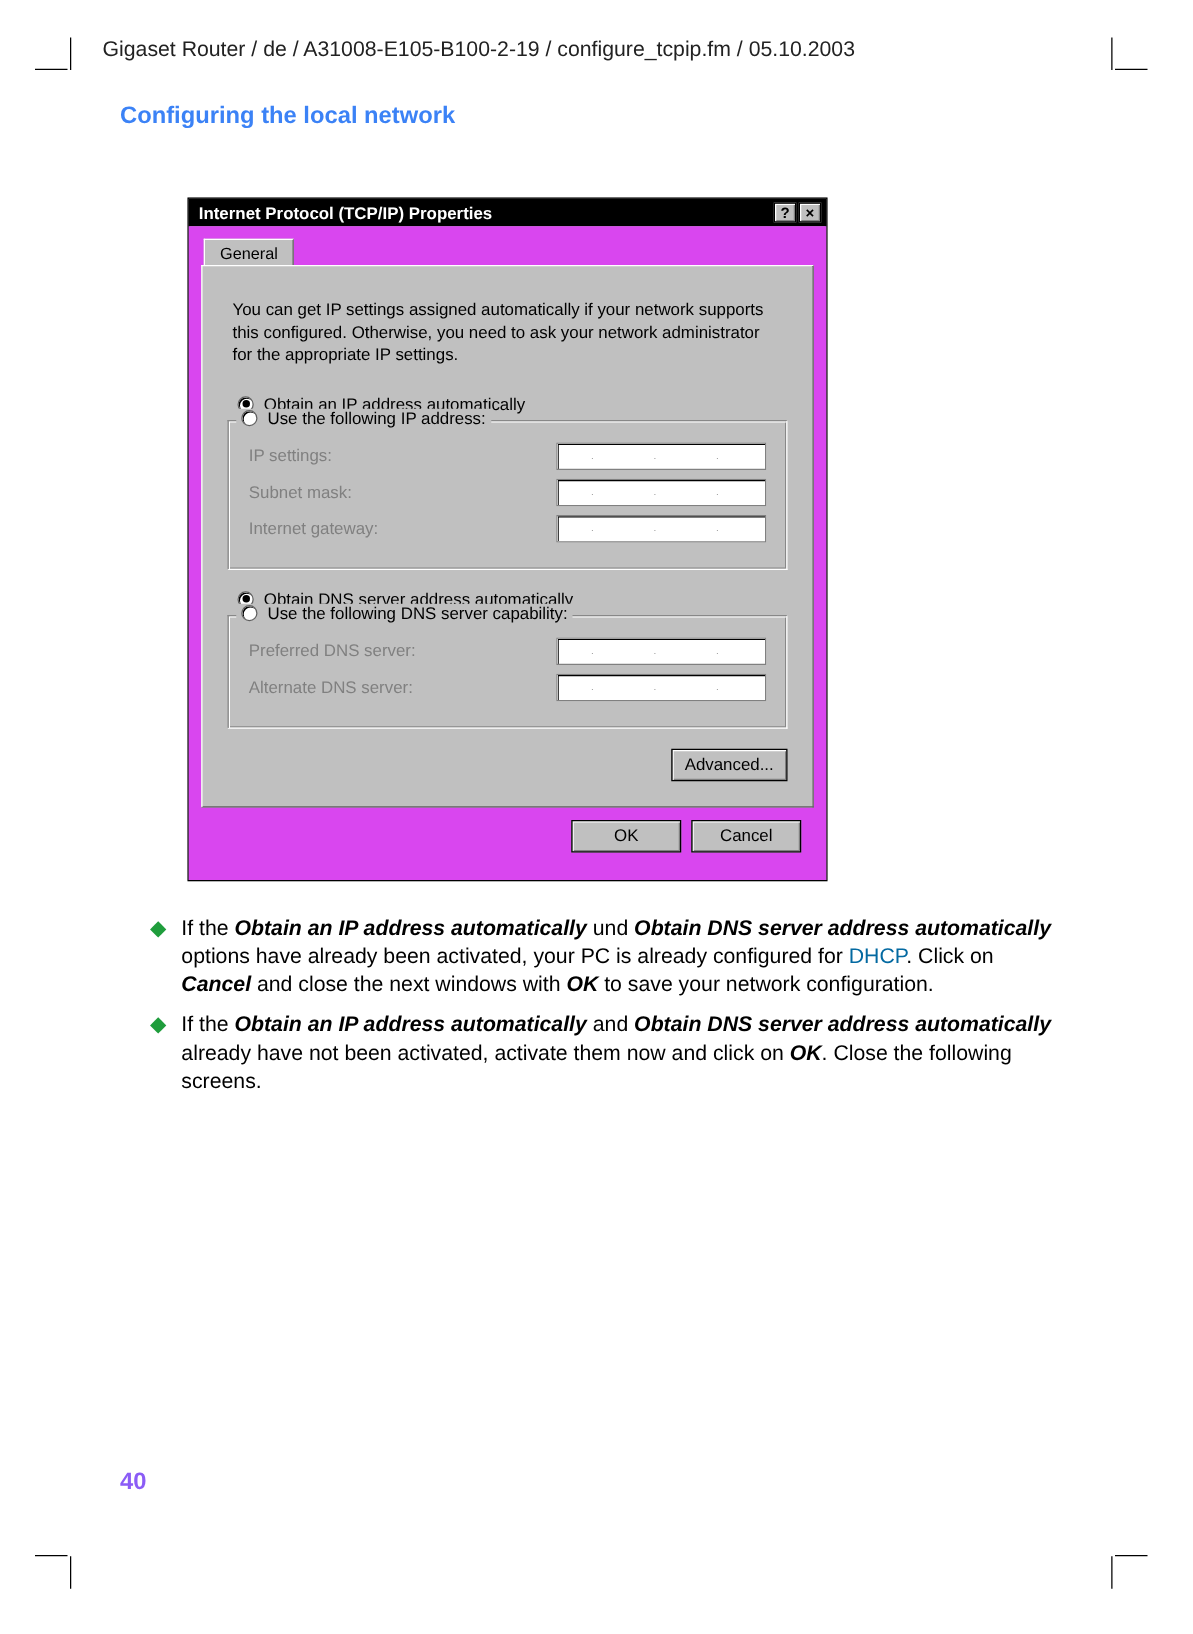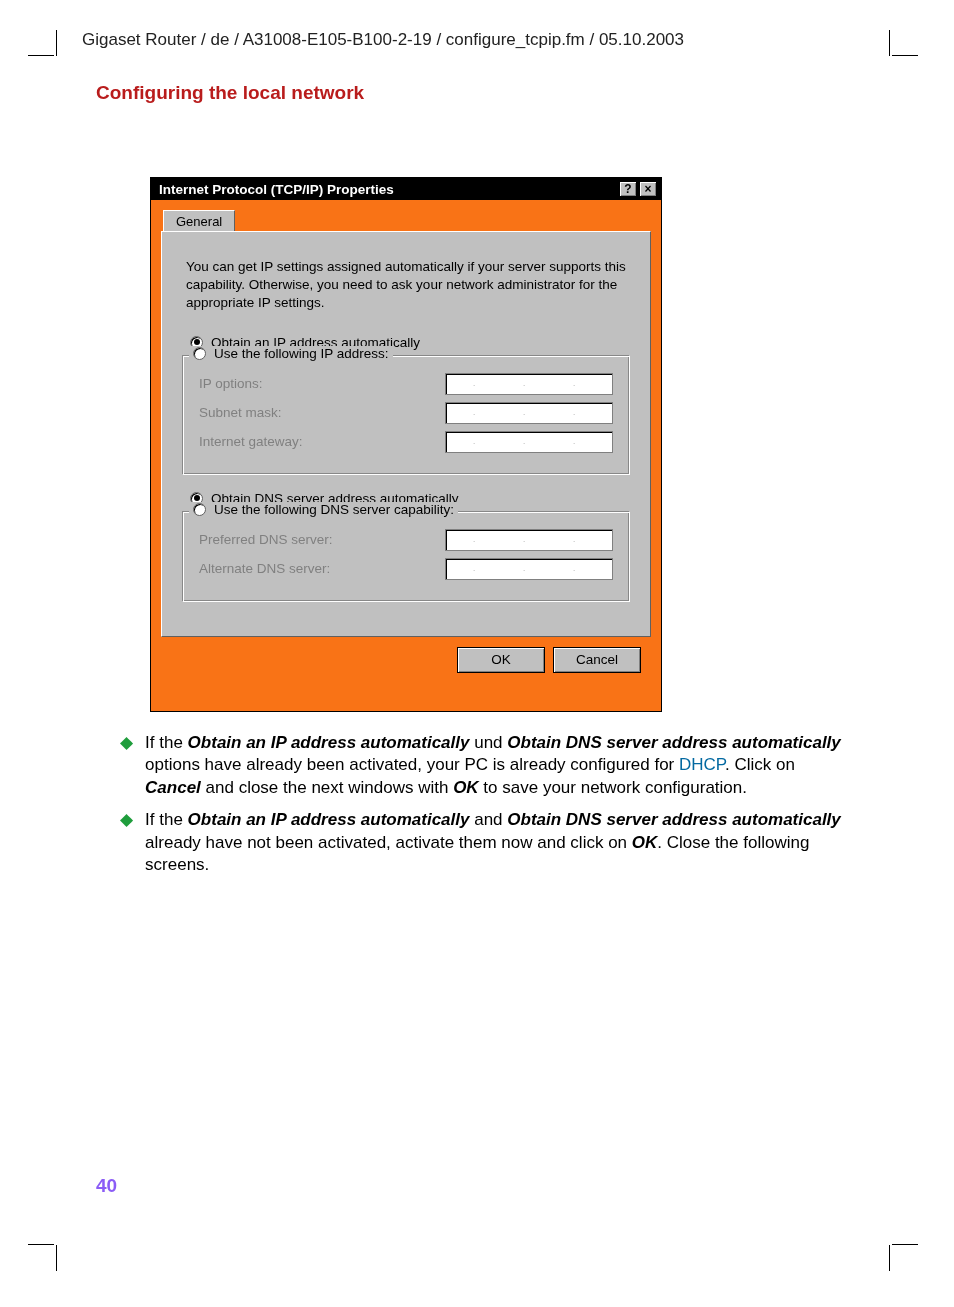--- a/index.html
+++ b/index.html
@@ -19,35 +19,34 @@
     position: absolute;
     top: 30px; left: 82px; right: 80px;
     font-size: 17px;
     color: #222;
   }
   .section-title {
     position: absolute;
     top: 82px; left: 96px;
     font-size: 19px;
     font-weight: 700;
-    color: #b91c1c;
+    color: #3b82f6;
   }
 
   
   .dialog {
     position: absolute;
     top: 158px; left: 150px;
     width: 512px;
     background: #c0c0c0;
     border: 1px solid #000;
     box-shadow: 0 0 0 1px #7a7a7a inset;
     font-family: "Tahoma","MS Sans Serif",sans-serif;
     font-size: 13.5px;
     color: #000;
-    margin-top: 19px;
   }
   .titlebar {
     background: #000;
     color: #fff;
     height: 22px;
     display: flex;
     align-items: center;
     padding: 0 4px 0 8px;
     justify-content: space-between;
   }
@@ -56,21 +55,21 @@
   .titlebar-btn {
     width: 18px; height: 16px;
     background: #c0c0c0;
     border: 1px solid #000;
     box-shadow: inset 1px 1px 0 #fff, inset -1px -1px 0 #808080;
     font-size: 12px; line-height: 14px; text-align: center;
     font-weight: 700; color: #000;
     cursor: pointer;
   }
 
-  .dialog-body { padding: 8px 10px 28px 10px; background: #f97316; }
+  .dialog-body { padding: 8px 10px 12px 10px; background: #d946ef; }
   .tab-row { position: relative; height: 24px; }
   .tab {
     position: absolute; top: 2px; left: 2px;
     background: #c0c0c0;
     padding: 3px 12px 2px 12px;
     border-top: 1px solid #fff;
     border-left: 1px solid #fff;
     border-right: 1px solid #606060;
     border-bottom: none;
     font-size: 13px;
@@ -183,34 +182,34 @@
     <div class="titlebar-btns">
       <div class="titlebar-btn">?</div>
       <div class="titlebar-btn">×</div>
     </div>
   </div>
   <div class="dialog-body">
     <div class="tab-row">
       <div class="tab">General</div>
     </div>
     <div class="tab-panel">
-      <div class="desc-text">You can get IP settings assigned automatically if your server supports this capability. Otherwise, you need to ask your network administrator for the appropriate IP settings.</div>
+      <div class="desc-text">You can get IP settings assigned automatically if your network supports this configured. Otherwise, you need to ask your network administrator for the appropriate IP settings.</div>
 
       <div class="radio-row">
         <div class="radio checked"></div>
         <span class="radio-label">Obtain an IP address automatically</span>
       </div>
 
       <div class="group">
         <div class="legend-radio">
           <div class="radio"></div>
           <span class="radio-label">Use the following IP address:</span>
         </div>
         <div class="field-row">
-          <span class="field-label disabled">IP options:</span>
+          <span class="field-label disabled">IP settings:</span>
           <div class="ip-input">
               <span>.</span>
               <span>.</span>
               <span>.</span>
             </div>
         </div>
         <div class="field-row">
           <span class="field-label disabled">Subnet mask:</span>
           <div class="ip-input">
               <span>.</span>
@@ -249,20 +248,23 @@
         <div class="field-row">
           <span class="field-label disabled">Alternate DNS server:</span>
           <div class="ip-input">
               <span>.</span>
               <span>.</span>
               <span>.</span>
             </div>
         </div>
       </div>
 
+      <div class="btn-row-right">
+        <button class="win-btn">Advanced...</button>
+      </div>
     </div>
 
     <div class="dialog-footer">
       <button class="win-btn">OK</button>
       <button class="win-btn">Cancel</button>
     </div>
   </div>
 </div>
 
 <div class="body-text">

